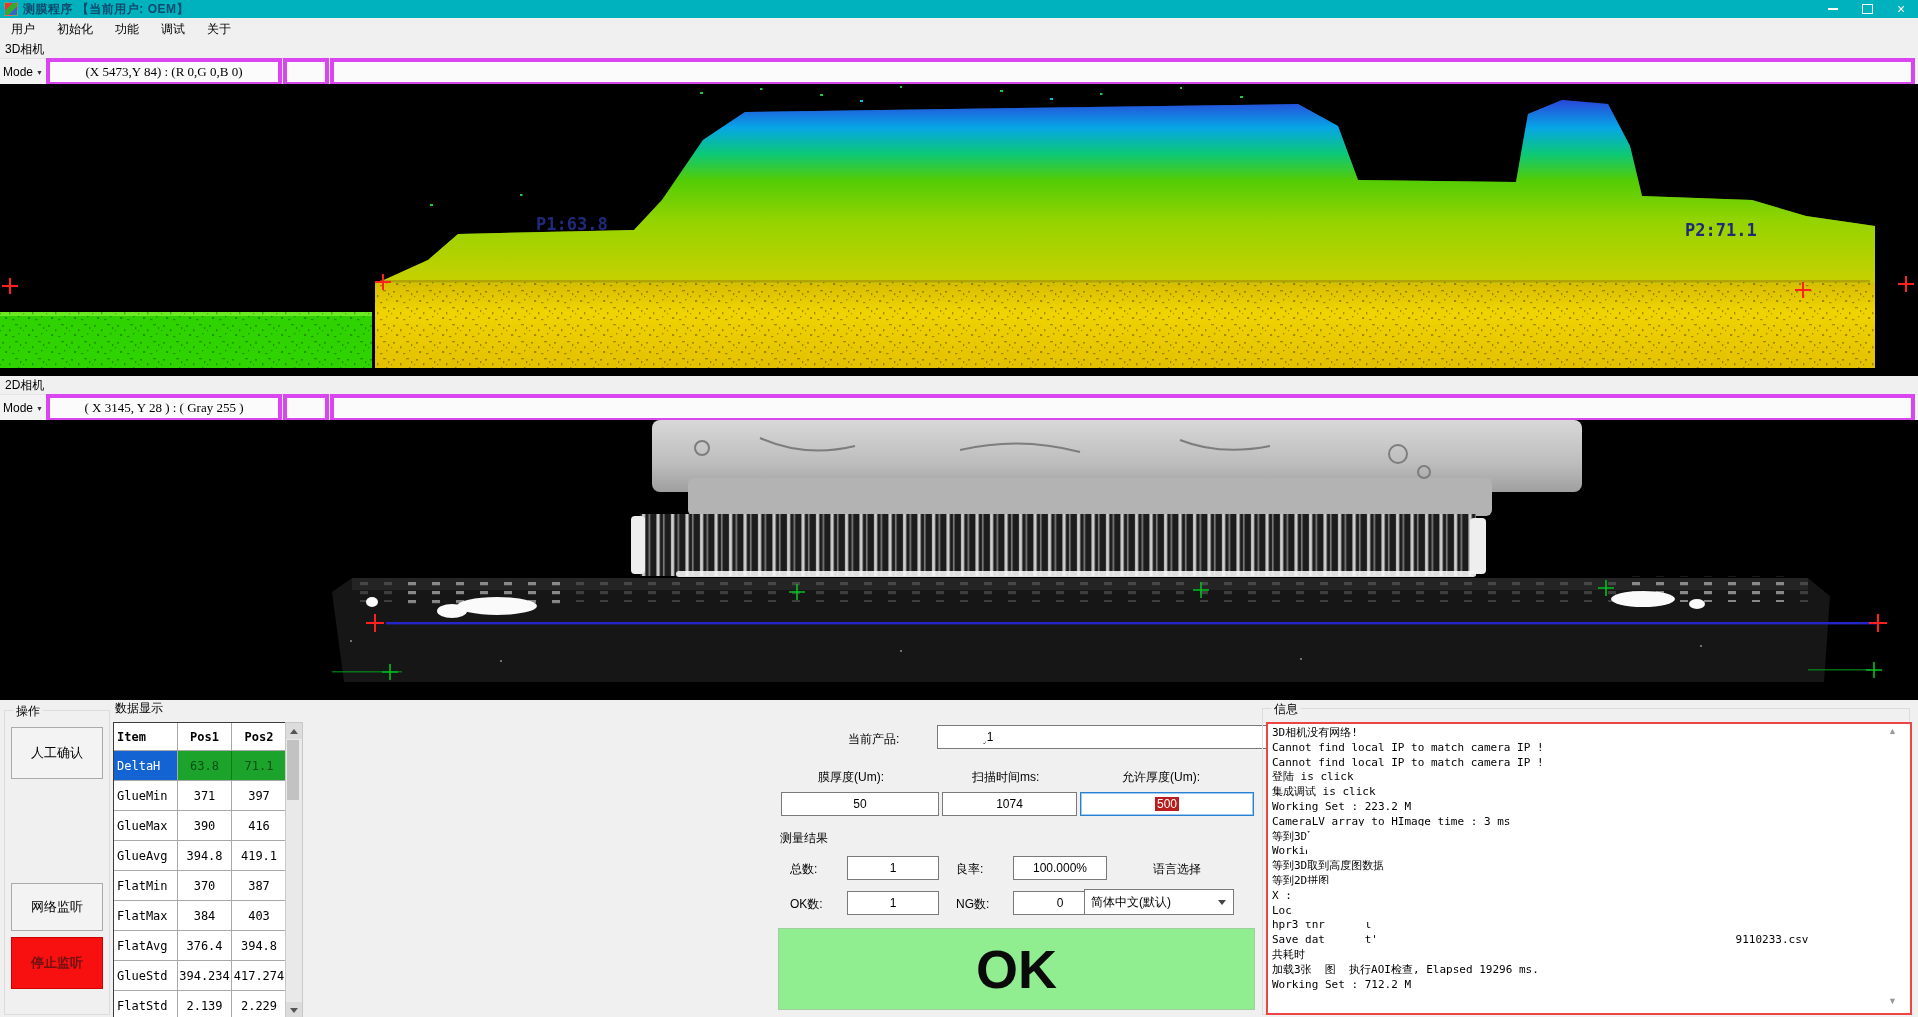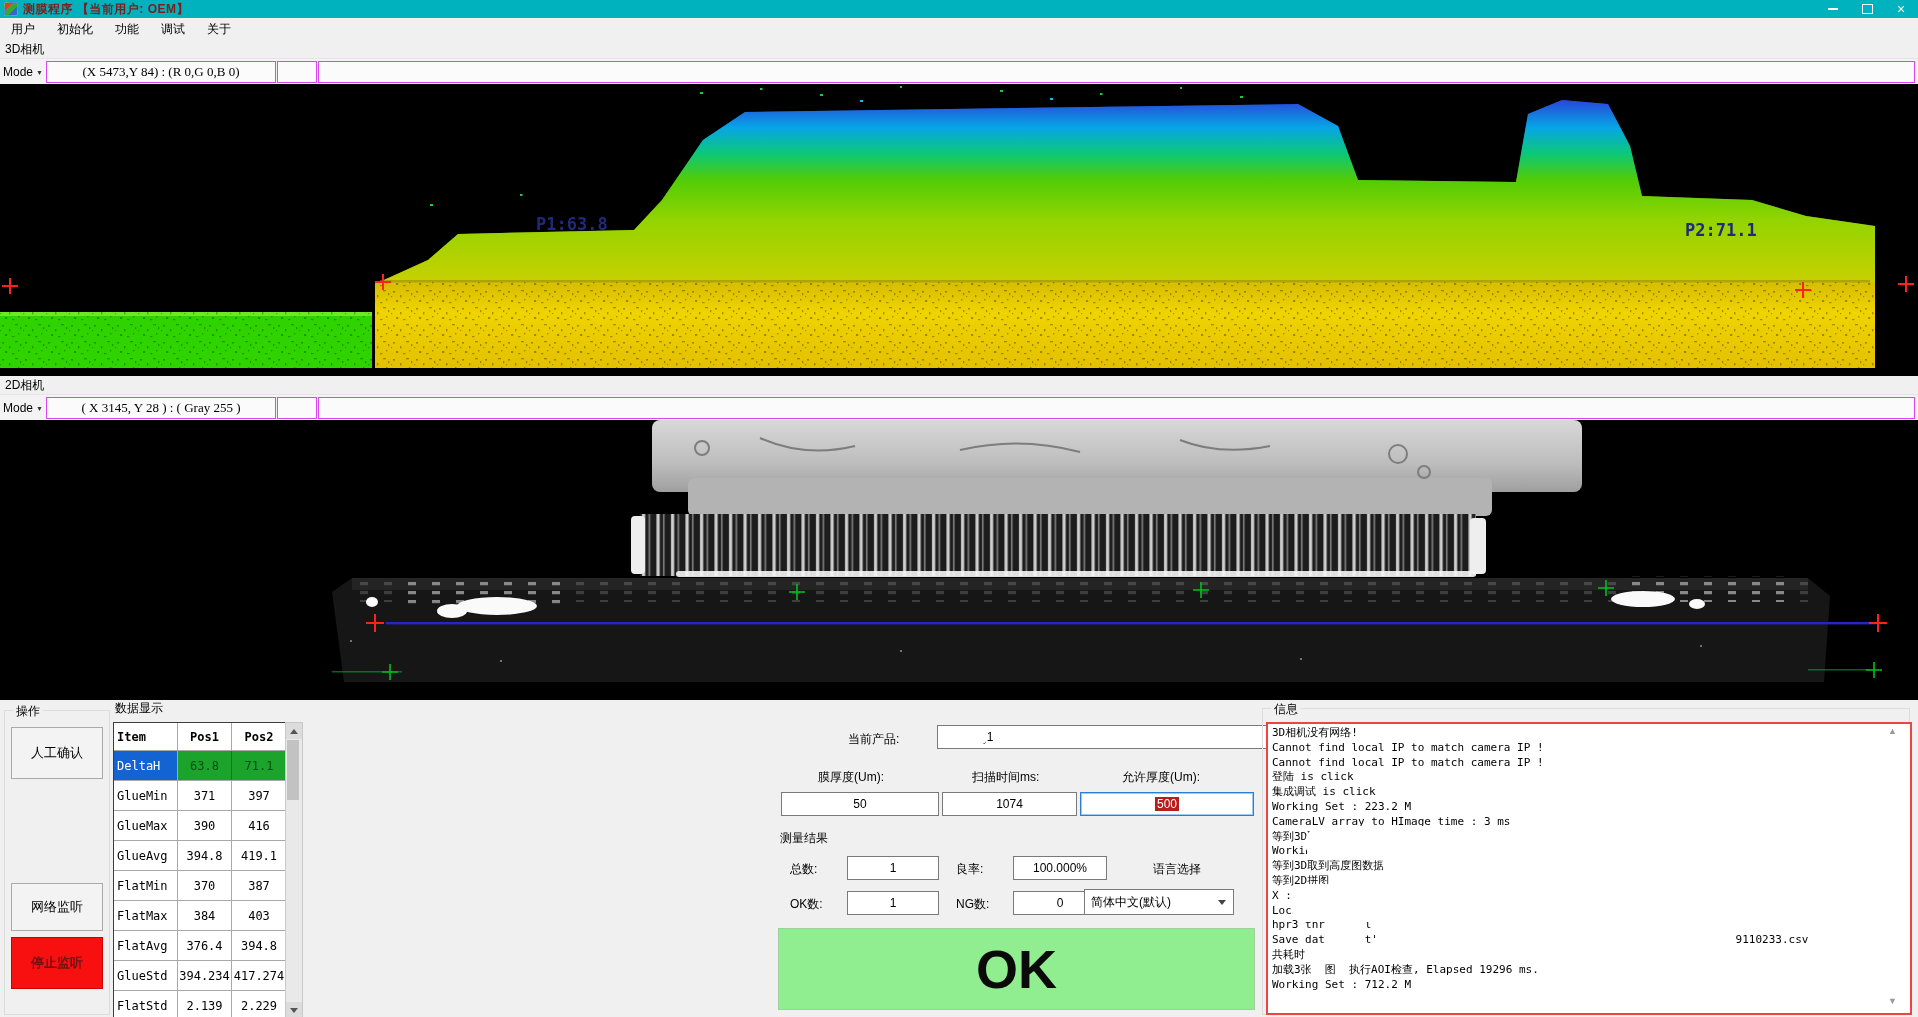--- a/index.html
+++ b/index.html
@@ -4,38 +4,38 @@
 <style>
   html,body{margin:0;padding:0;background:#555;}
   #root{position:relative;width:1918px;height:1017px;background:#f0f0f0;overflow:hidden;
         font-family:"Liberation Sans",sans-serif;color:#000;}
   .abs{position:absolute;}
 
   
   .titlebar{left:0;top:0;width:1918px;height:18px;background:#00b2bd;display:flex;align-items:center;}
   .appicon{width:12px;height:12px;margin:0 5px 0 4px;
      background:linear-gradient(135deg,#e33 0 33%,#3a3 33% 66%,#36c 66% 100%);border:1px solid #fff3;}
-  .apptitle{color:#7f1d1d;font-size:12px;font-weight:bold;letter-spacing:.5px;}
+  .apptitle{color:#0c4a6e;font-size:12px;font-weight:bold;letter-spacing:.5px;}
   .wincontrols{margin-left:auto;display:flex;height:100%;}
   .winbtn{width:34px;height:100%;display:flex;align-items:center;justify-content:center;color:#fff;}
   .minglyph{width:10px;height:2px;background:#fff;}
   .maxglyph{width:9px;height:8px;border:1.5px solid #fff;}
   .closeglyph{font-size:14px;line-height:1;}
 
   
   .menubar{left:0;top:18px;width:1918px;height:22px;background:#f0f0f0;display:flex;align-items:flex-start;border-bottom:1px solid #f0f0f0;}
   .menuitem{padding:0 11px;font-size:12px;height:100%;display:flex;align-items:center;}
 
   .camlabel{font-size:12px;padding-left:5px;display:flex;align-items:center;background:#f0f0f0;}
 
   
   .modestrip{background:#f3f3f3;display:flex;align-items:center;border-top:1px solid #e5e5e5;}
   .modebtn{width:46px;height:20px;display:flex;align-items:center;justify-content:center;gap:3px;font-size:12px;}
   .modebtn .arrow{font-size:7px;color:#333;}
-  .modecell{height:20px;border:1px solid #d946ef;background:#fbfbfb;display:flex;align-items:center;justify-content:center;
+  .modecell{height:20px;border:4px solid #d946ef;background:#fbfbfb;display:flex;align-items:center;justify-content:center;
             font-family:"Liberation Serif",serif;font-size:13px;}
   .cell-status{width:228px;}
   .cell-small{width:38px;margin-left:1px;}
   .cell-rest{flex:1;margin:0 3px 0 1px;}
 
   .camview{background:#000;}
   .camview svg{display:block;width:100%;height:100%;}
 
   
   .bottom{left:0;top:700px;width:1918px;height:357px;background:#f0f0f0;}

